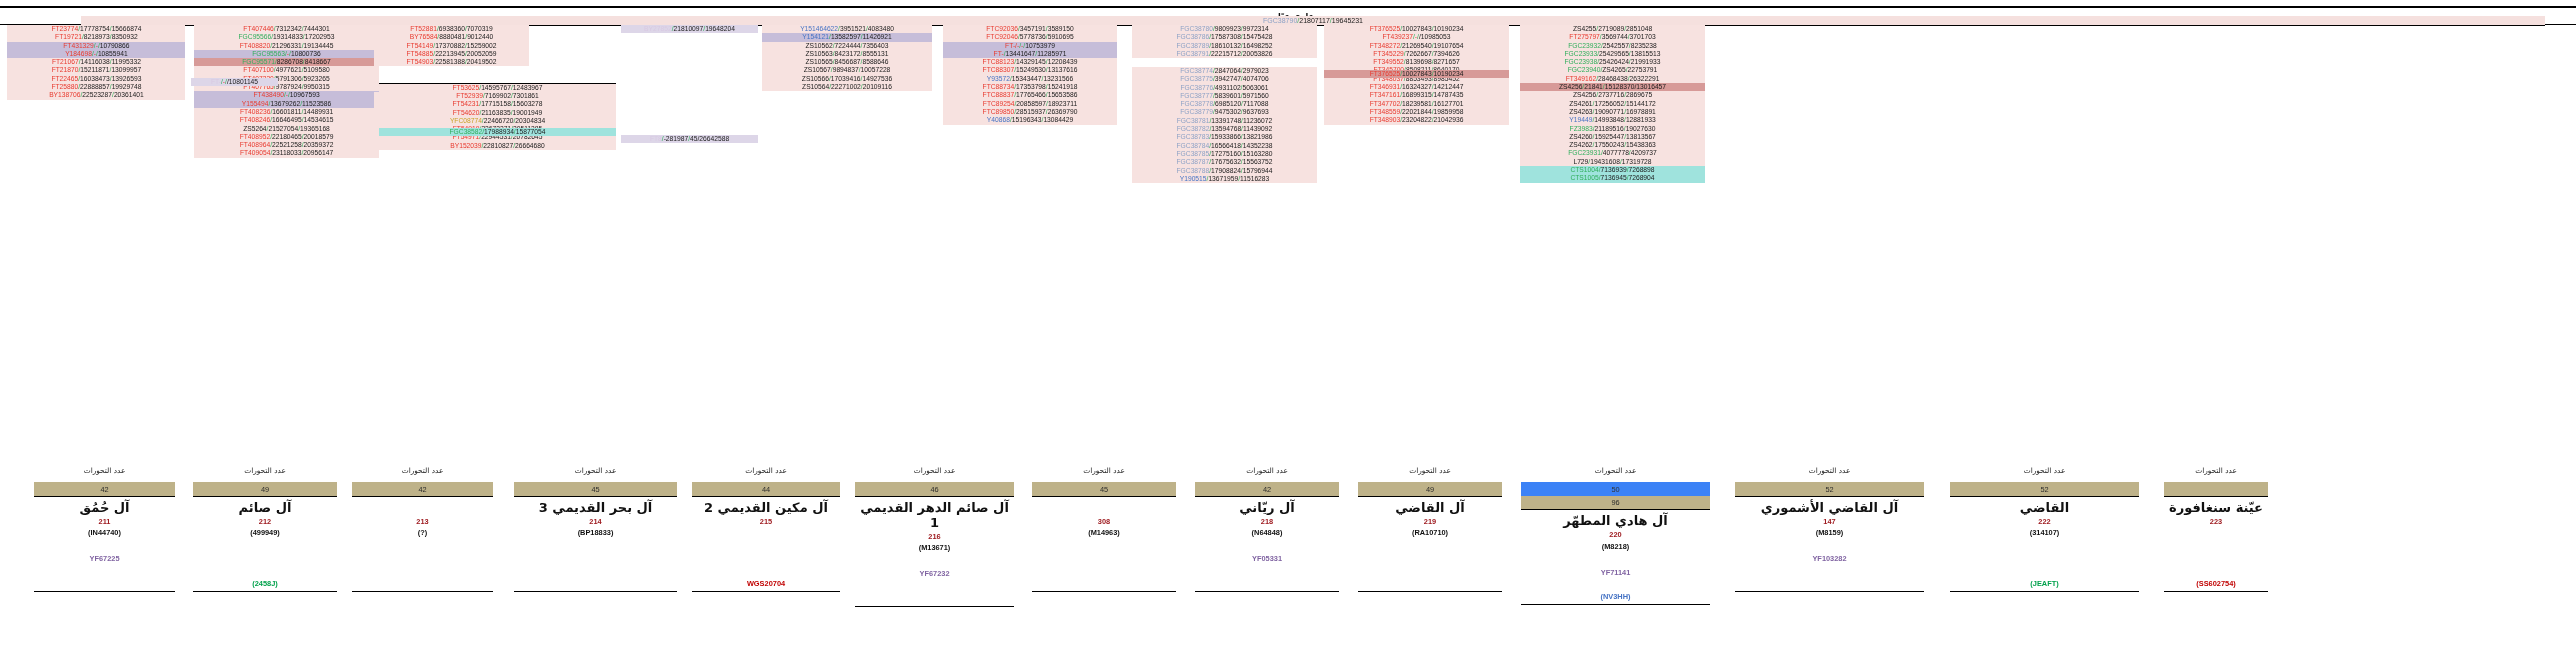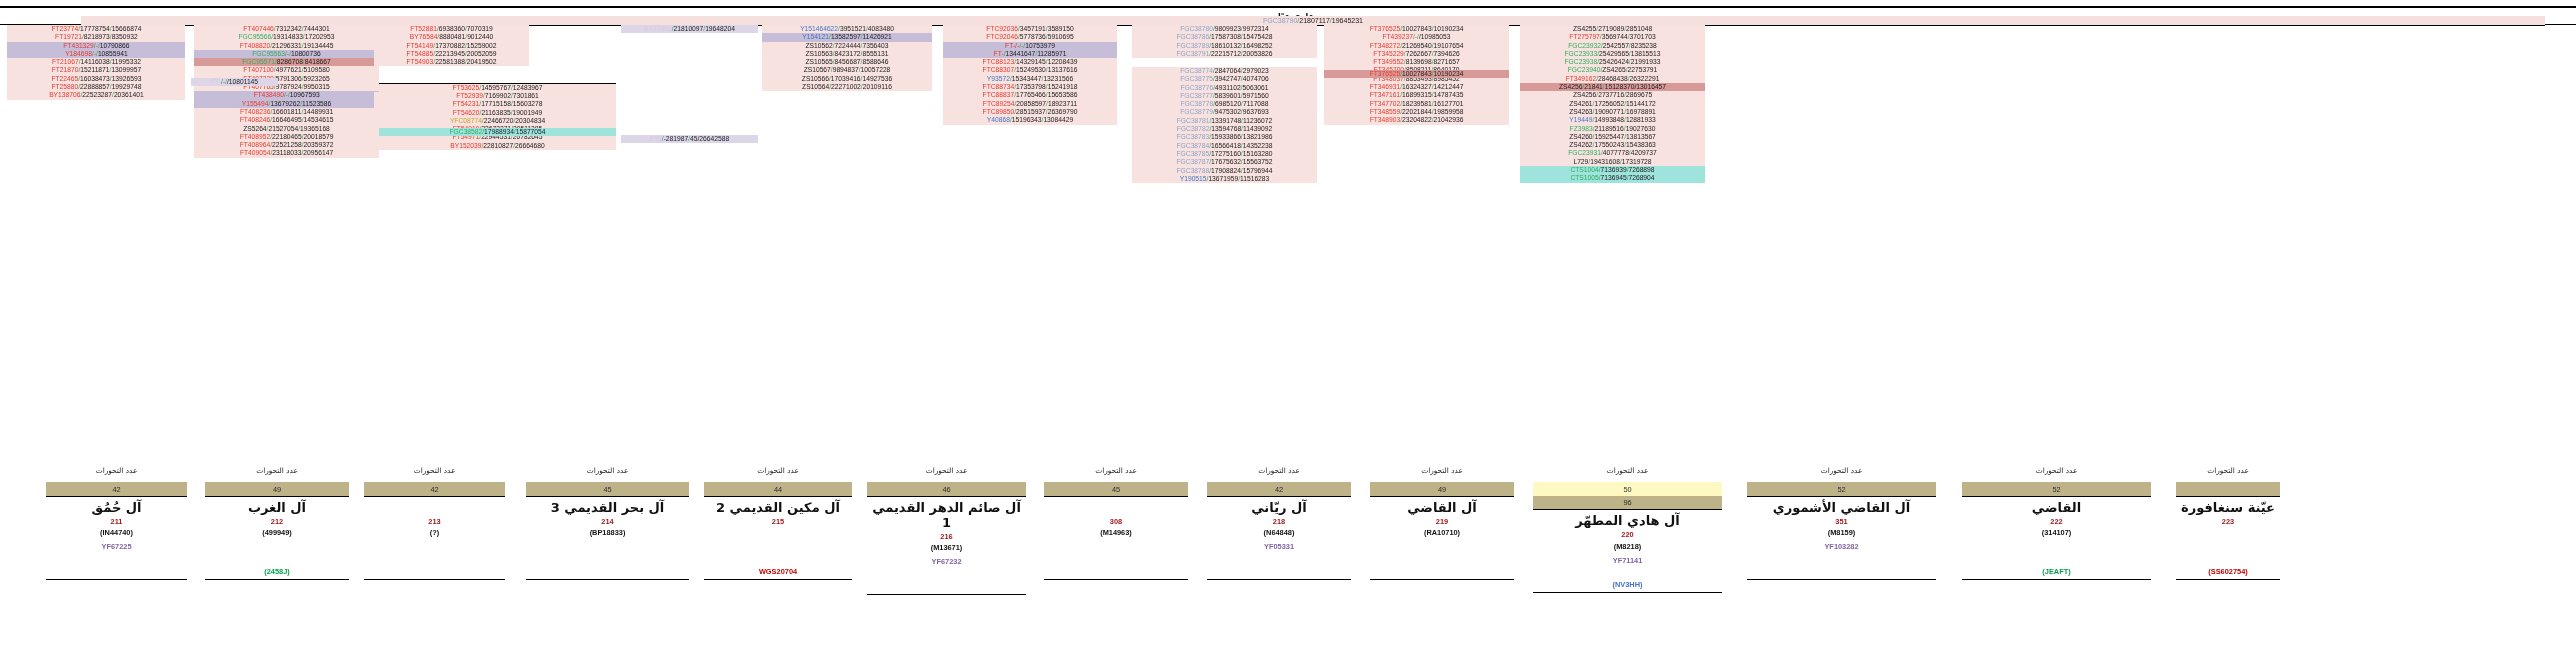--- a/index.html
+++ b/index.html
@@ -41,40 +41,40 @@
   .blk{position:absolute;}
   .bg-pink{background:#f7e2e0;}
   .bg-purple{background:#c6bdd9;}
   .bg-rose{background:#d79a98;}
   .bg-lav{background:#ddd6e8;}
   .bg-teal{background:#9fe3dd;}
   .rule-top{border-top:1.5px solid #000;}
   .rule-bot{border-bottom:1.5px solid #000;}
 
   
-  #bottom{position:absolute;left:16px;top:466px;width:2052px;height:187px;}
+  #bottom{position:absolute;left:4px;top:466px;width:2052px;height:187px;}
   .bcol{position:absolute;top:0;text-align:center;}
   .bcol .mut-label{
     font-size:7.4px;color:#222;direction:rtl;margin-bottom:7.4px;
     font-family:"DejaVu Sans",sans-serif;
   }
   .bcol .count-extra{
-    background:#fef9c3;color:#333;font-size:7.4px;padding:2.2px 0;
+    background:#3b82f6;color:#333;font-size:7.4px;padding:2.2px 0;
   }
   .bcol .count-box{
     background:#beb289;color:#2b2b2b;font-size:7.4px;padding:2.2px 0;
     border-bottom:1.5px solid #000;
   }
   .bcol .fam-name{
     font-size:13px;font-weight:bold;color:#111;direction:rtl;margin-top:3px;
     font-family:"DejaVu Sans",sans-serif;
   }
   .bcol .idx{font-size:7.4px;font-weight:bold;color:#9e1b20;margin-top:2.2px;}
   .bcol .kit{font-size:7.4px;font-weight:bold;color:#111;margin-top:2.2px;}
-  .bcol .yf{font-size:7.4px;font-weight:bold;color:#8064a2;margin-top:5px;}
+  .bcol .yf{font-size:7.4px;font-weight:bold;color:#8064a2;margin-top:17px;}
   .bcol .extra{font-size:7.4px;font-weight:bold;margin-top:2.2px;}
   .bcol .spacer{height:13.3px;}
   .bcol .baseline{border-top:1.5px solid #000;margin-top:3px;}
   .c-green{color:#00a14b;}
   .c-red{color:#c00000;}
   .c-blue{color:#4472c4;}
 </style>
 </head>
 <body>
 
@@ -250,21 +250,21 @@
       <div class="idx">211</div>
       <div class="kit">(IN44740)</div>
       <div class="yf">YF67225</div>
       <div class="spacer"></div>
       <div class="extra">&nbsp;</div>
       <div class="baseline"></div>
     </div>
     <div class="bcol" style="left: 189px; width: 144px;">
       <div class="mut-label">عدد التحورات</div>
       <div class="count-box">49</div>
-      <div class="fam-name">آل الغرب</div>
+      <div class="fam-name">آل صائم</div>
       <div class="idx">212</div>
       <div class="kit">(499949)</div>
       <div class="yf">&nbsp;</div>
       <div class="spacer"></div>
       <div class="extra c-green">(2458J)</div>
       <div class="baseline"></div>
     </div>
     <div class="bcol" style="left: 348px; width: 141px;">
       <div class="mut-label">عدد التحورات</div>
       <div class="count-box">42</div>
@@ -351,21 +351,21 @@
       <div class="kit">(M8218)</div>
       <div class="yf">YF71141</div>
       <div class="spacer"></div>
       <div class="extra c-blue">(NV3HH)</div>
       <div class="baseline"></div>
     </div>
     <div class="bcol" style="left: 1731px; width: 189px;">
       <div class="mut-label">عدد التحورات</div>
       <div class="count-box">52</div>
       <div class="fam-name">آل القاضي الأشموري</div>
-      <div class="idx">351</div>
+      <div class="idx">147</div>
       <div class="kit">(M8159)</div>
       <div class="yf">YF103282</div>
       <div class="spacer"></div>
       <div class="extra">&nbsp;</div>
       <div class="baseline"></div>
     </div>
     <div class="bcol" style="left: 1946px; width: 189px;">
       <div class="mut-label">عدد التحورات</div>
       <div class="count-box">52</div>
       <div class="fam-name">القاضي</div>

